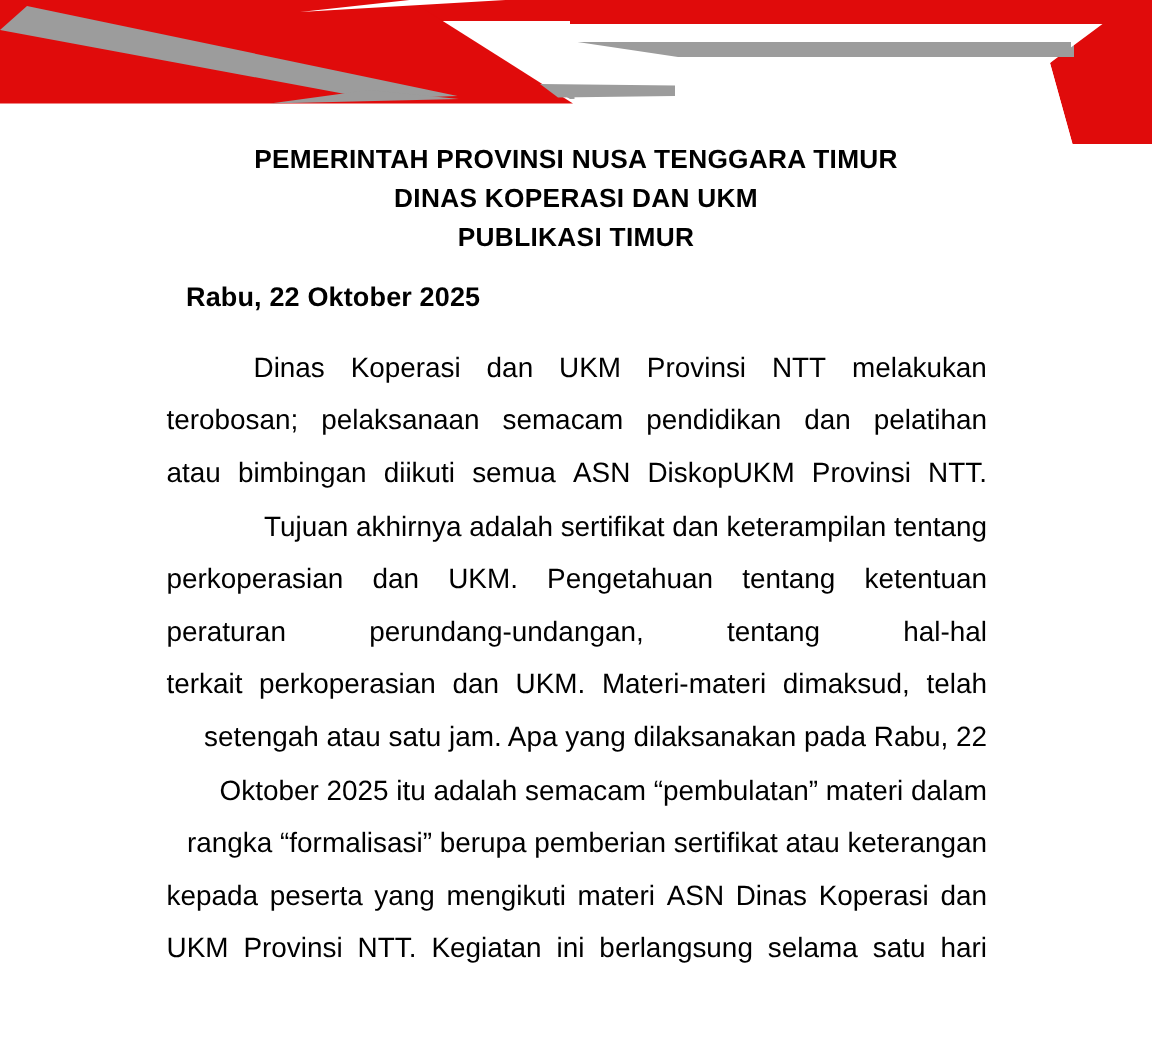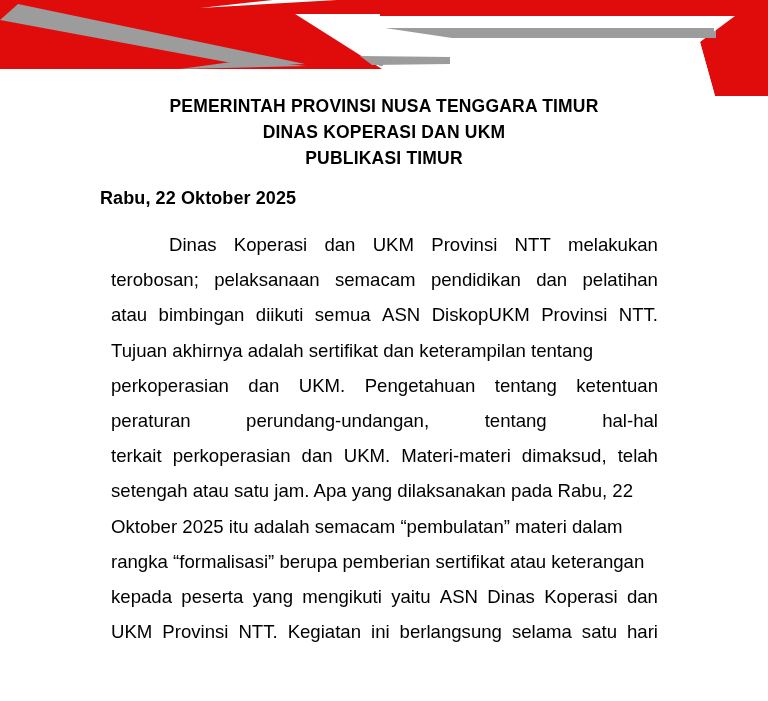--- a/index.html
+++ b/index.html
@@ -46,40 +46,41 @@
     font-size: 17.5px;
     font-weight: bold;
     letter-spacing: 0.2px;
     line-height: 26px;
     white-space: nowrap;
   }
 
   
   #date-line {
     position: absolute;
-    left: 100px;
+    left: 124px;
     top: 188px;
     font-size: 18px;
     font-weight: bold;
     letter-spacing: 0.1px;
   }
 
   
   #body-text {
     position: absolute;
     left: 111px;
     top: 227px;
     width: 547px;
     font-size: 18.6px;
     line-height: 35.2px;
   }
   .para-line {
     display: block;
     white-space: nowrap;
     height: 35.2px;
+    text-align: right;
   }
   
   .para-line.justify {
     display: flex;
     justify-content: space-between;
     width: 547px;
   }
   .para-line.justify-indent {
     display: flex;
     justify-content: space-between;
@@ -198,21 +199,21 @@
 
     <span class="para-line flow">setengah atau satu jam. Apa yang dilaksanakan pada Rabu, 22</span>
     <span class="para-line flow">Oktober 2025 itu adalah  semacam “pembulatan” materi dalam</span>
     <span class="para-line flow">rangka “formalisasi” berupa pemberian sertifikat atau keterangan</span>
 
     <span class="para-line justify">
       <span class="w">kepada</span>
       <span class="w">peserta</span>
       <span class="w">yang</span>
       <span class="w">mengikuti</span>
-      <span class="w">yaitu</span>
+      <span class="w">materi</span>
       <span class="w">ASN</span>
       <span class="w">Dinas</span>
       <span class="w">Koperasi</span>
       <span class="w">dan</span>
     </span>
 
     <span class="para-line justify">
       <span class="w">UKM</span>
       <span class="w">Provinsi</span>
       <span class="w">NTT.</span>

